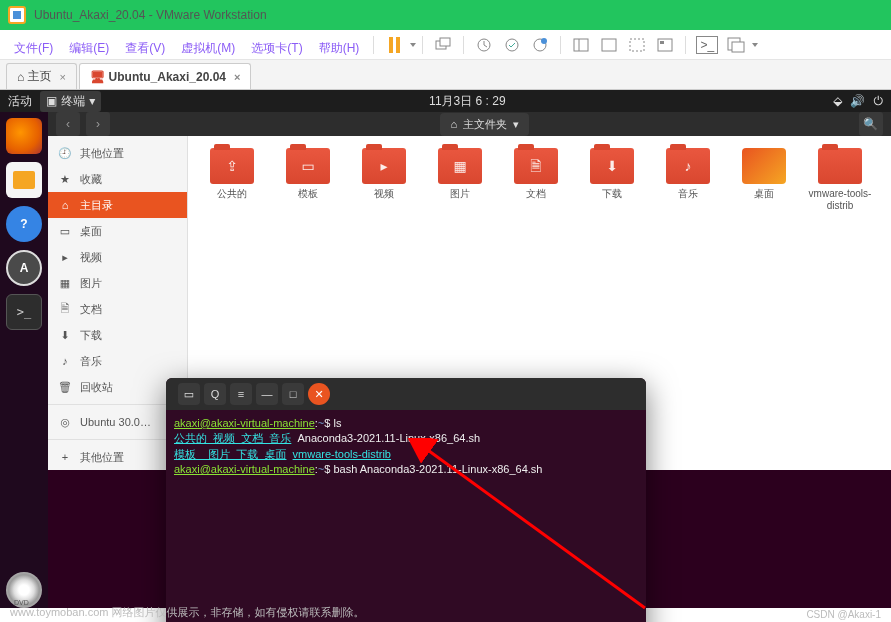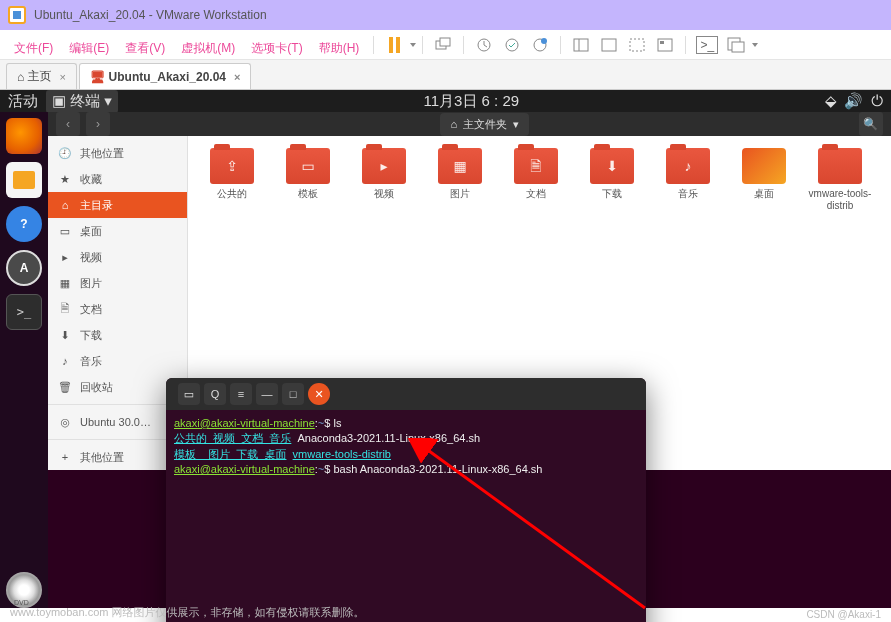--- a/index.html
+++ b/index.html
@@ -1,43 +1,43 @@
 <!DOCTYPE html>
 <html><head>
 <meta charset="utf-8">
 <style>
 * { box-sizing: border-box; margin: 0; padding: 0; font-family: "Microsoft YaHei", "Segoe UI", sans-serif; }
 body { width: 891px; height: 622px; background: #fff; overflow: hidden; position: relative; font-size: 12px; }
 
 
-.titlebar { height: 30px; display: flex; align-items: center; padding: 0 8px; background: #c4b5fd; }
+.titlebar { height: 30px; display: flex; align-items: center; padding: 0 8px; background: #22c55e; }
 .vm-logo { width: 18px; height: 18px; border: 2px solid #f5a623; border-radius: 3px; background: #fff; display: flex; align-items: center; justify-content: center; margin-right: 8px; }
 .vm-logo-inner { width: 8px; height: 8px; background: #4a90d9; }
 .titlebar-text { color: #555; font-size: 12px; }
 
 
 .menubar { height: 30px; display: flex; align-items: center; padding: 0 6px; background: #fff; border-bottom: 1px solid #e5e5e5; }
-.menu-item { padding: 0 8px; color: #ec4899; font-size: 12px; cursor: default; margin-top: 8px; }
+.menu-item { padding: 0 8px; color: #8b5cf6; font-size: 12px; cursor: default; margin-top: 8px; }
 .toolbar-sep { width: 1px; height: 18px; background: #ddd; margin: 0 6px; }
 .toolbar-icon { width: 20px; height: 20px; display: flex; align-items: center; justify-content: center; margin: 0 4px; color: #666; }
 .pause-icon { display: flex; gap: 3px; }
 .pause-icon span { width: 4px; height: 16px; background: #f5a623; }
 .dd-caret { width: 0; height: 0; border-left: 3px solid transparent; border-right: 3px solid transparent; border-top: 4px solid #888; margin-left: 2px; }
 
 
 .tabbar { height: 30px; display: flex; align-items: flex-end; background: #f4f4f4; border-bottom: 1px solid #ccc; padding-left: 6px; }
 .tab { height: 26px; display: flex; align-items: center; padding: 0 10px; background: #f4f4f4; border: 1px solid #ccc; border-bottom: none; border-radius: 3px 3px 0 0; margin-right: 2px; font-size: 12px; color: #444; }
 .tab.active { background: #fff; font-weight: bold; }
 .tab-close { margin-left: 8px; color: #888; font-size: 11px; }
 
 
 .guest { position: absolute; top: 90px; left: 0; right: 0; bottom: 14px; background: #2c001e; }
 
 
-.ubuntu-topbar { height: 22px; background: #1d1d1d; color: #ddd; display: flex; align-items: center; font-size: 15px; padding: 0 8px; }
+.ubuntu-topbar { height: 22px; background: #1d1d1d; color: #ddd; display: flex; align-items: center; font-size: 12px; padding: 0 8px; }
 .ubuntu-topbar .tb-left { display: flex; align-items: center; gap: 8px; }
 .ubuntu-topbar .tb-center { flex: 1; text-align: center; }
 .term-chip { background: #3a3a3a; padding: 2px 6px; border-radius: 3px; display: flex; align-items: center; gap: 4px; }
 
 
 .dock { position: absolute; left: 0; top: 22px; bottom: 0; width: 48px; background: rgba(30,10,30,0.9); display: flex; flex-direction: column; align-items: center; padding-top: 6px; gap: 8px; }
 .dock-item { width: 36px; height: 36px; border-radius: 6px; display: flex; align-items: center; justify-content: center; }
 .firefox { background: radial-gradient(circle at 40% 40%, #ff9500 0%, #e66000 60%, #a33 100%); }
 .files-ico { background: #f5f5f5; }
 .help-ico { background: #3584e4; color: #fff; font-weight: bold; border-radius: 50%; }

